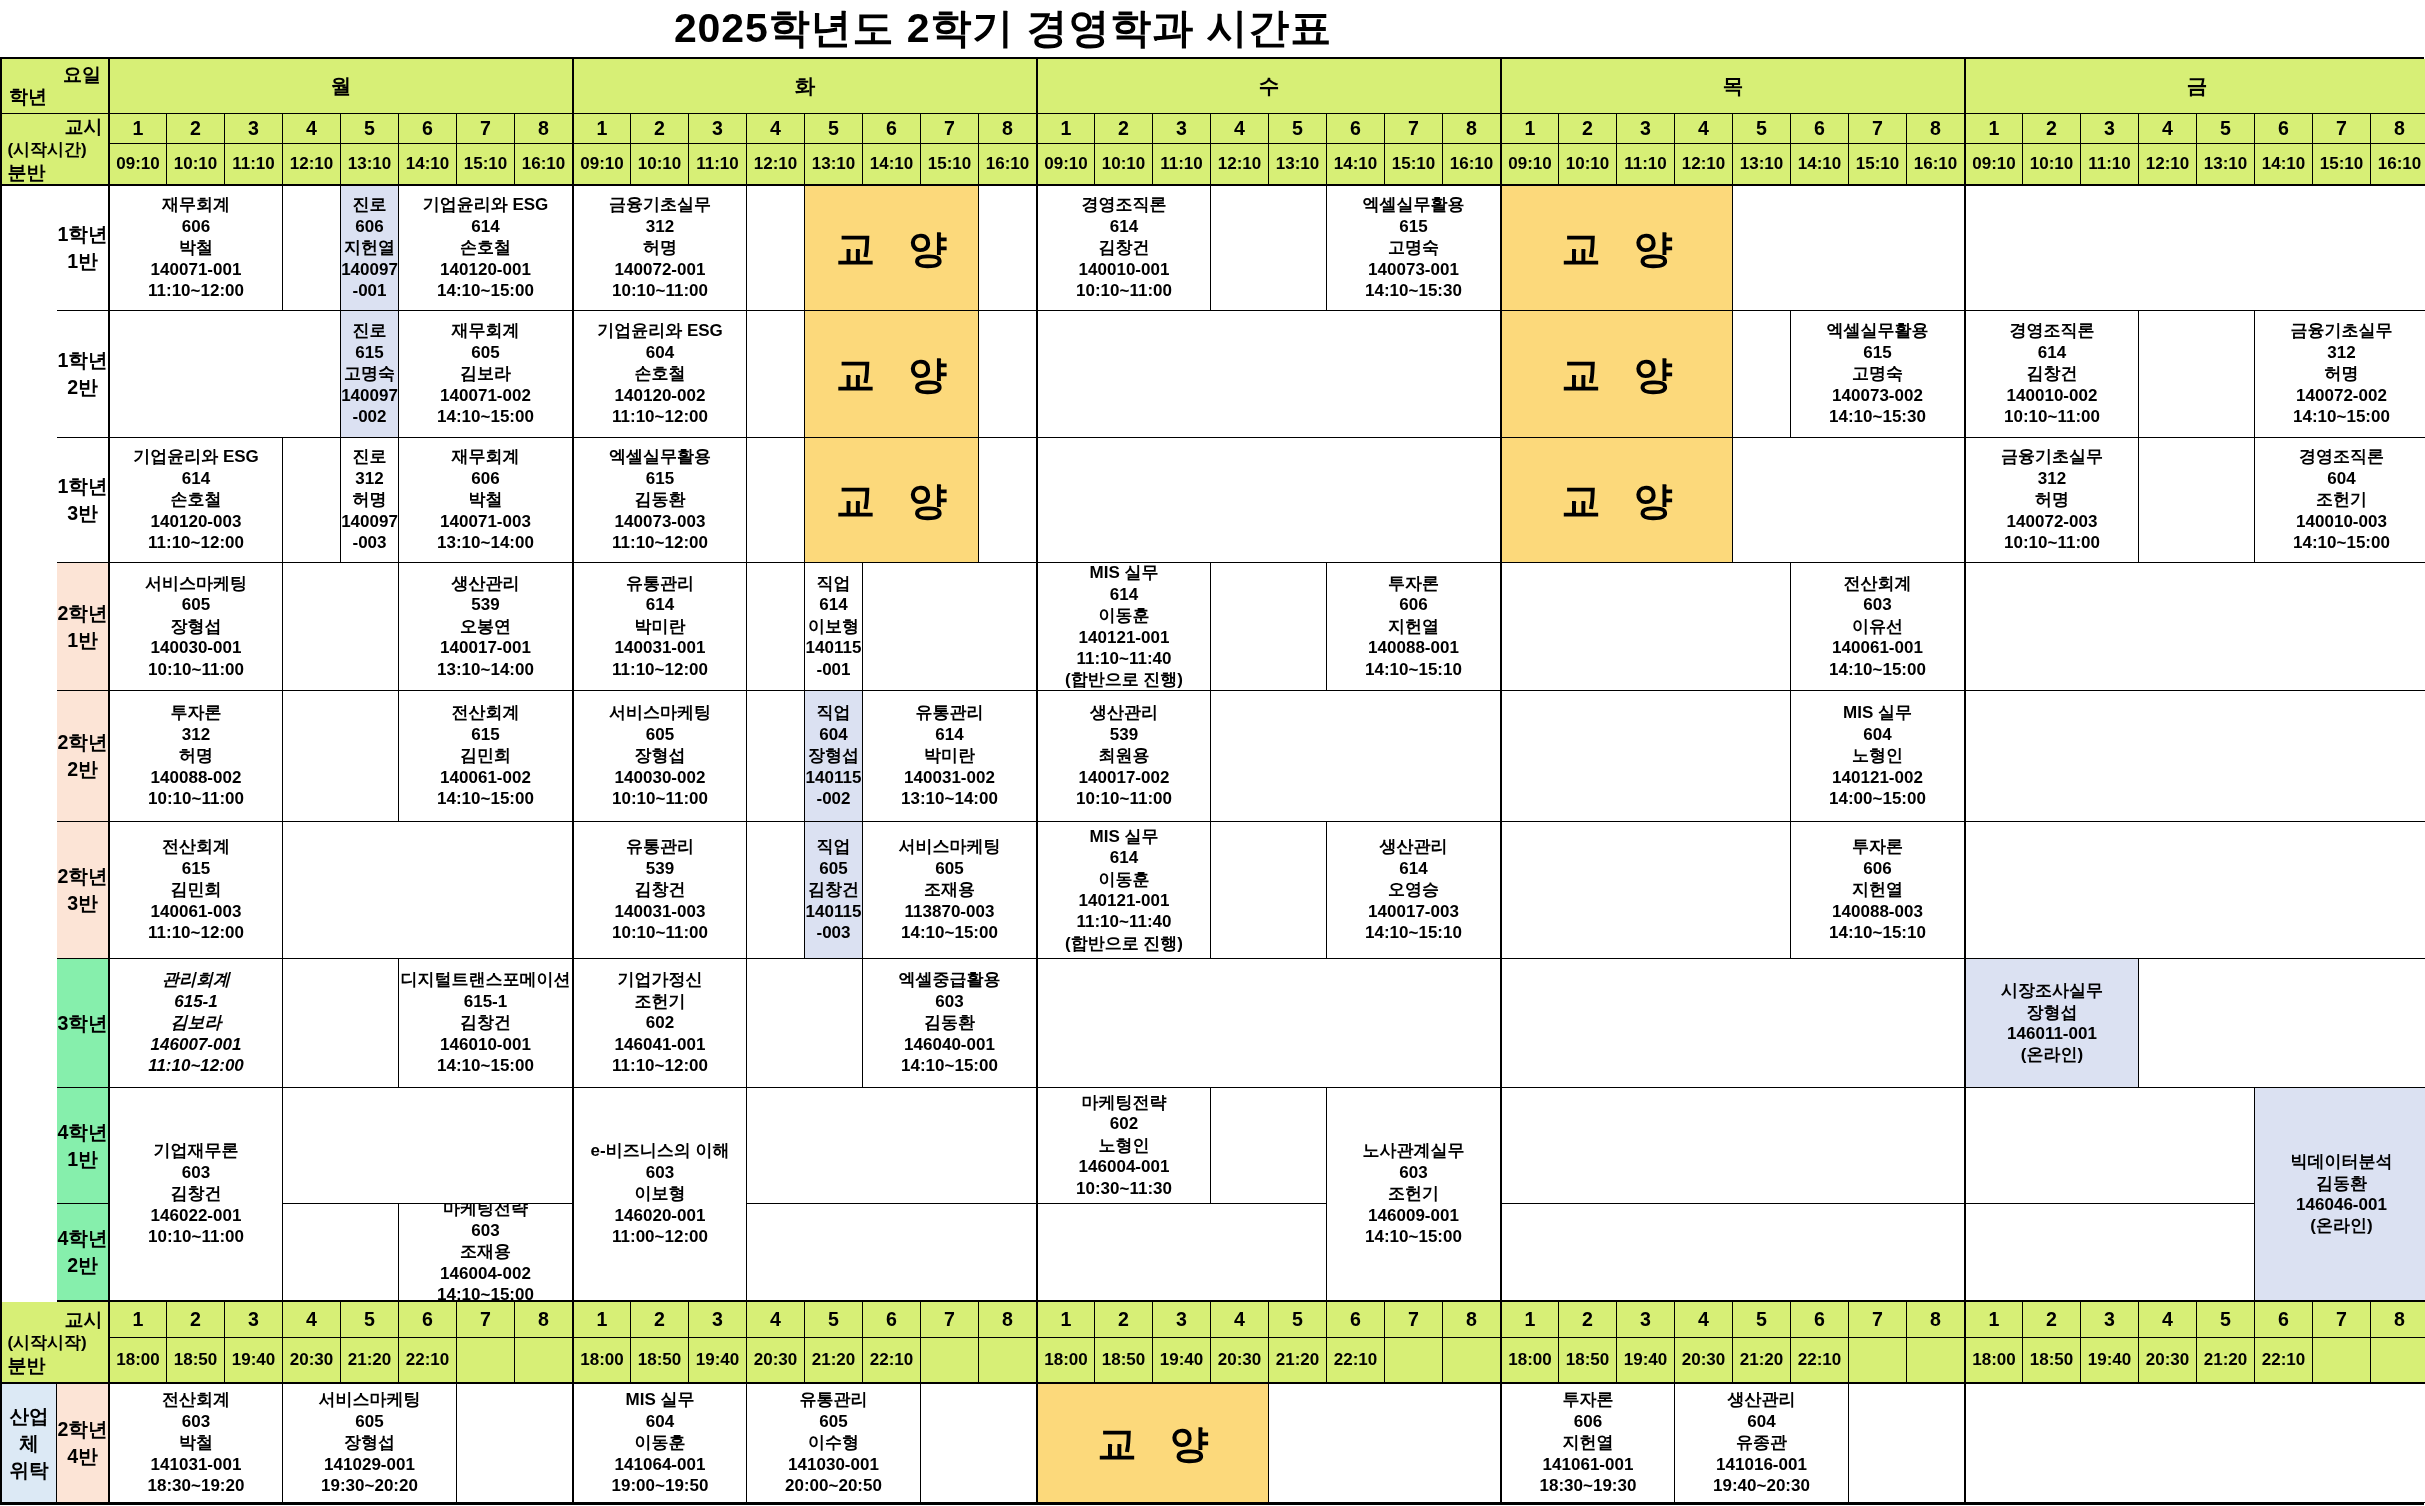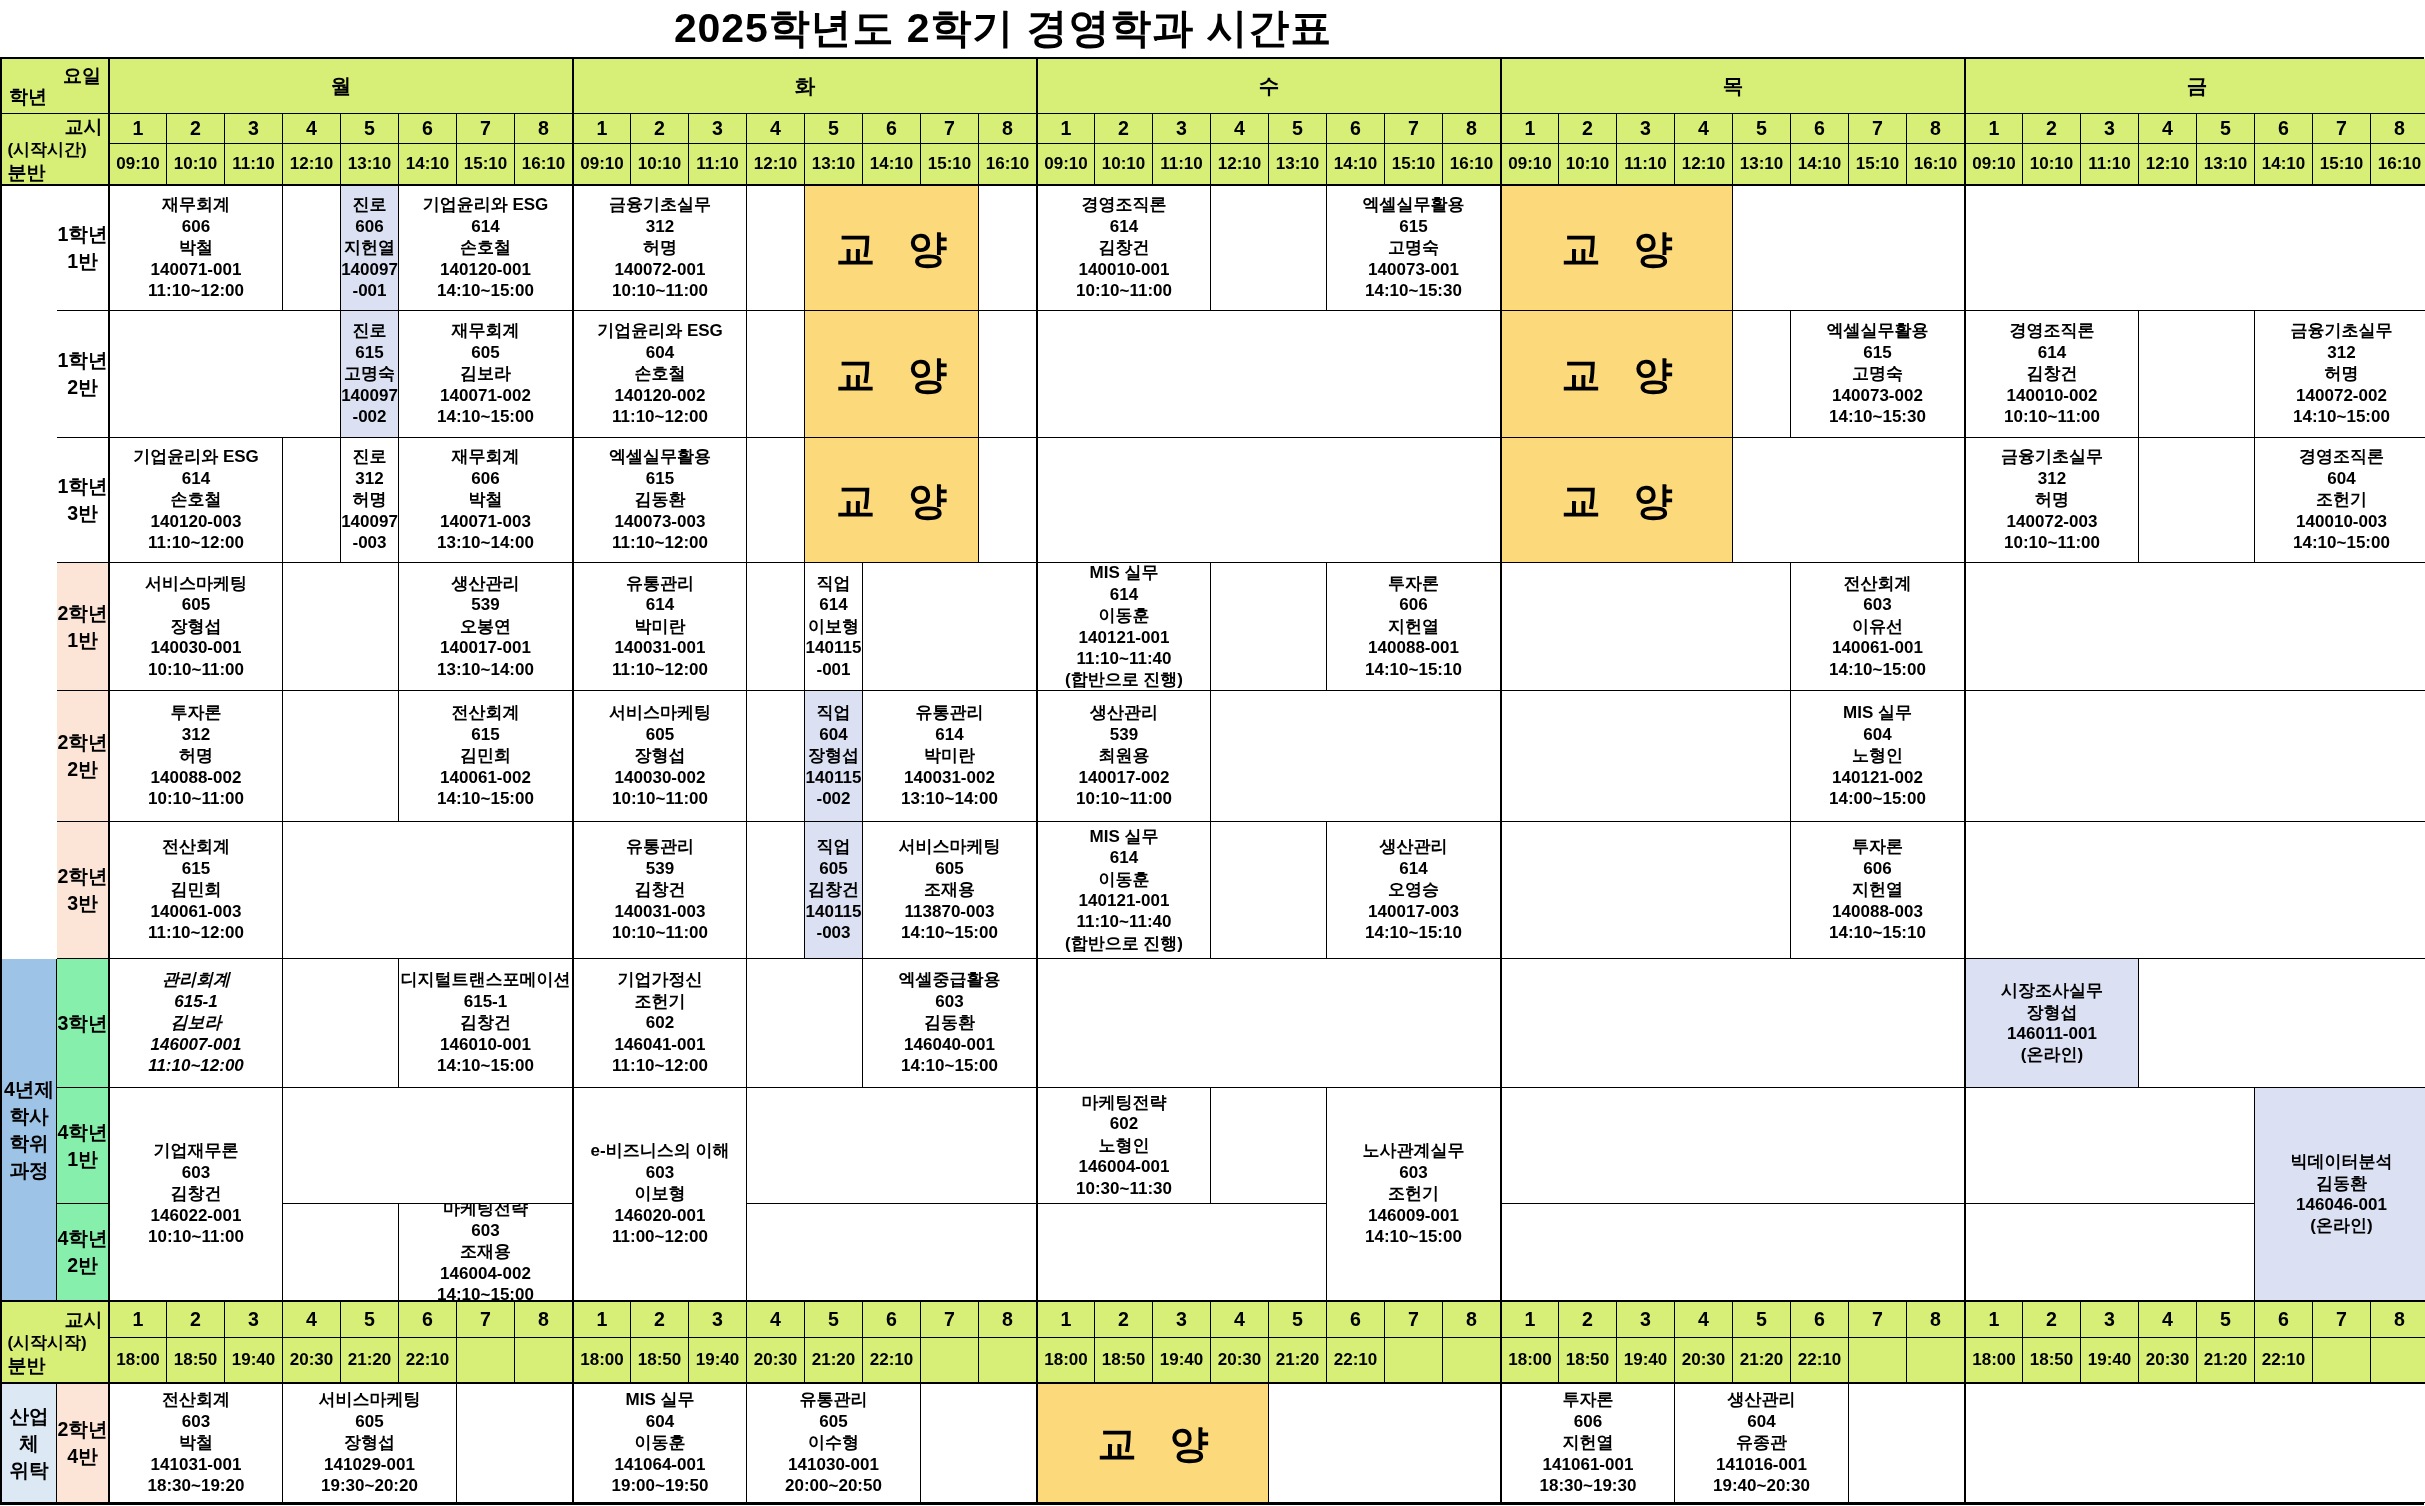--- a/index.html
+++ b/index.html
@@ -22,21 +22,21 @@
   .blue{background:#dbe1f2;}
   .pink{background:#fce4d6;}
   .lav{background:#86efac;}
   .ltblue{background:#dce9f5;}
   .medblue{background:#9dc3e6;}
   .daynm .ln{font-size:20.5px;}
   .num .ln{font-size:19.6px;}
   .tm .ln{font-size:17px;}
   .lbl .ln,.seclbl .ln{font-size:19.6px;line-height:27px;}
   .gy{font-size:39px;letter-spacing:0.85em;text-indent:0.85em;white-space:nowrap;}
-  .corner{align-items:stretch;justify-content:center;padding:5.4px 7.1px;}
+  .corner{align-items:stretch;justify-content:space-between;padding:5.4px 7.1px;}
   .corner .cd{text-align:right;font-size:19px;line-height:21.4px;}
   .corner .cg{text-align:left;font-size:19px;line-height:21.4px;}
   .plabel{align-items:stretch;justify-content:center;padding:1.8px 5.4px;}
   .plabel .p1{text-align:right;font-size:19px;line-height:23px;}
   .plabel .p2{text-align:left;font-size:17px;line-height:23px;}
   .plabel .p3{text-align:left;font-size:19px;line-height:23px;}
 </style>
 </head>
 <body>
 
@@ -545,26 +545,20 @@
       </div>
       <div class="c green tm bb3" style="grid-area: 14 / 41 / span 1 / span 1;">
         <div class="ln"></div>
       </div>
       <div class="c green num" style="grid-area: 13 / 42 / span 1 / span 1;">
         <div class="ln">8</div>
       </div>
       <div class="c green tm bb3" style="grid-area: 14 / 42 / span 1 / span 1;">
         <div class="ln"></div>
       </div>
-      <div class="c medblue seclbl bb3" style="grid-area: 10 / 1 / span 3 / span 1;">
-        <div class="ln">4년제</div>
-        <div class="ln">학사</div>
-        <div class="ln">학위</div>
-        <div class="ln">과정</div>
-      </div>
       <div class="c ltblue seclbl" style="grid-area: 15 / 1 / span 1 / span 1;">
         <div class="ln">산업</div>
         <div class="ln">체</div>
         <div class="ln">위탁</div>
       </div>
       <div class="c  lbl" style="grid-area: 4 / 2 / span 1 / span 1;">
         <div class="ln">1학년</div>
         <div class="ln">1반</div>
       </div>
       <div class="c bl2 " style="grid-area: 4 / 3 / span 1 / span 3;">

